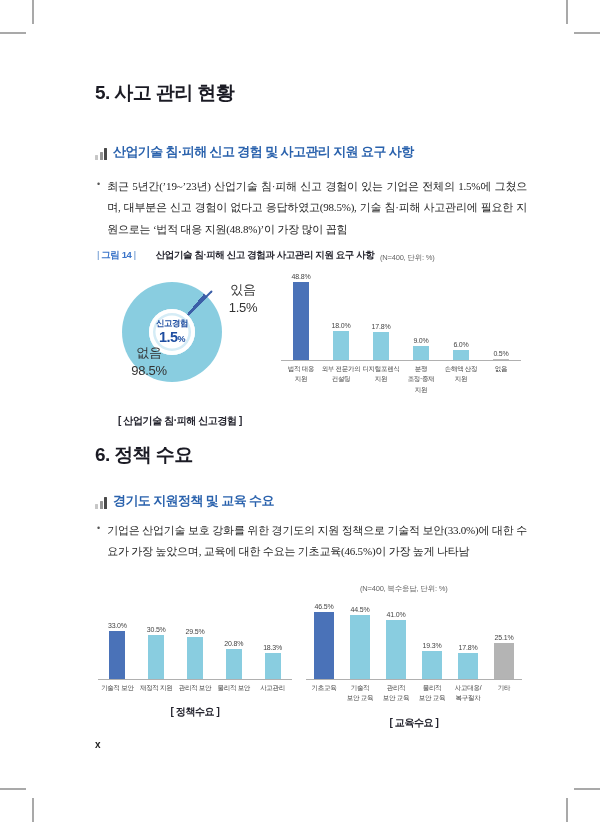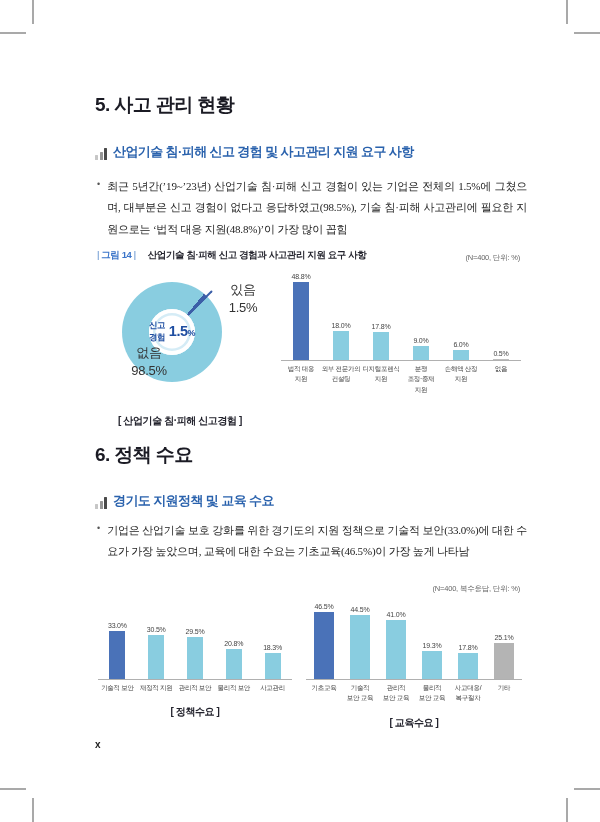--- a/index.html
+++ b/index.html
@@ -23,28 +23,28 @@
 
   
   .bullet { position:absolute; left:97px; width:430px; display:flex; gap:7px; }
   .bullet .dot { font-size:9px; color:#555; padding-top:3px; }
   .bullet p { font-family:"Liberation Serif","DejaVu Serif",serif; font-size:11px; line-height:1.95; color:#222; text-align:justify; letter-spacing:-0.2px; }
 
   
   .figcap { position:absolute; left:95px; font-size:9.5px; font-weight:bold; letter-spacing:-0.4px; white-space:nowrap; }
   .figcap .delim { color:#8fb1dd; font-weight:bold; margin:0 2px; }
   .figcap .tag { color:#3a74c9;margin-top:48px; }
-  .figcap .ttl { color:#23232d; margin-left:10px; }
-  .note { position:absolute; font-size:7.5px; color:#666; text-align:right; letter-spacing:-0.2px; }
+  .figcap .ttl { color:#23232d; margin-left:18px; }
+  .note { position:absolute; font-size:7.5px; color:#666; letter-spacing:-0.2px; }
 
   
   .donut { position:absolute; left:122px; top:282px; width:100px; height:100px; border-radius:50%; }
   .hole { position:absolute; left:27px; top:27px; width:46px; height:46px; border-radius:50%;
           background:#fff; box-shadow: inset 0 0 0 4px #fff, inset 0 0 0 6.5px #d5ecf6;
-          display:flex; flex-direction:row; align-items:center; justify-content:center; }
+          display:flex; flex-direction:column; align-items:center; justify-content:center; }
   .center-label { font-size:8.5px; font-weight:bold; color:#1f4ea1; letter-spacing:-0.5px; }
   .center-value { font-size:14.5px; font-weight:bold; color:#1f4ea1; line-height:1.1; letter-spacing:-0.5px; }
   .center-value .unit { font-size:9px; }
   .leader { position:absolute; left:62px; top:36px; width:40px; height:2.4px; background:#3c5fa8;
             transform:rotate(-45deg); transform-origin:left center; border-radius:1px; }
   .pie-label { position:absolute; text-align:center; font-size:13px; color:#333; line-height:1.4; letter-spacing:-0.3px; }
   .pie-label.yes { left:222px; top:281px; width:42px; }
   .pie-label.no  { left:128px; top:344px; width:42px; }
   .chart-caption { font-size:10px; font-weight:bold; color:#23232d; text-align:center; letter-spacing:-0.4px; }
   .pie-caption { position:absolute; left:90px; top:400px; width:180px;margin-top:14px; }
@@ -69,21 +69,21 @@
 
   <div class="crop" style="left:32px;top:0;width:2px;height:24px;"></div>
   <div class="crop" style="left:0;top:32px;width:26px;height:2px;"></div>
   <div class="crop" style="left:566px;top:0;width:2px;height:24px;"></div>
   <div class="crop" style="left:574px;top:32px;width:26px;height:2px;"></div>
   <div class="crop" style="left:0;top:788px;width:26px;height:2px;"></div>
   <div class="crop" style="left:32px;top:798px;width:2px;height:24px;"></div>
   <div class="crop" style="left:574px;top:788px;width:26px;height:2px;"></div>
   <div class="crop" style="left:566px;top:798px;width:2px;height:24px;"></div>
 
-  <div class="h1" style="top:92px;text-align:center;">5. 사고 관리 현황</div>
+  <div class="h1" style="top:80px;text-align:center;">5. 사고 관리 현황</div>
 
   <div class="subhead" style="top:143px;">
     <span class="chart-icon">
         <i></i>
         <i></i>
         <i></i>
       </span>
     <span class="txt">산업기술 침·피해 신고 경험 및 사고관리 지원 요구 사항</span>
   </div>
 

